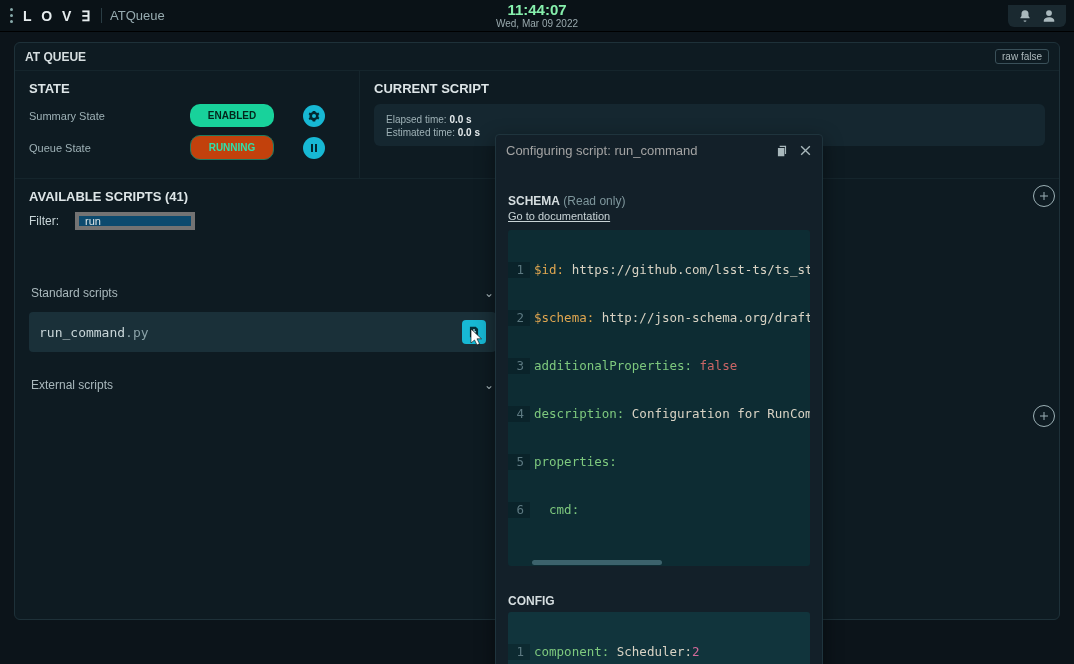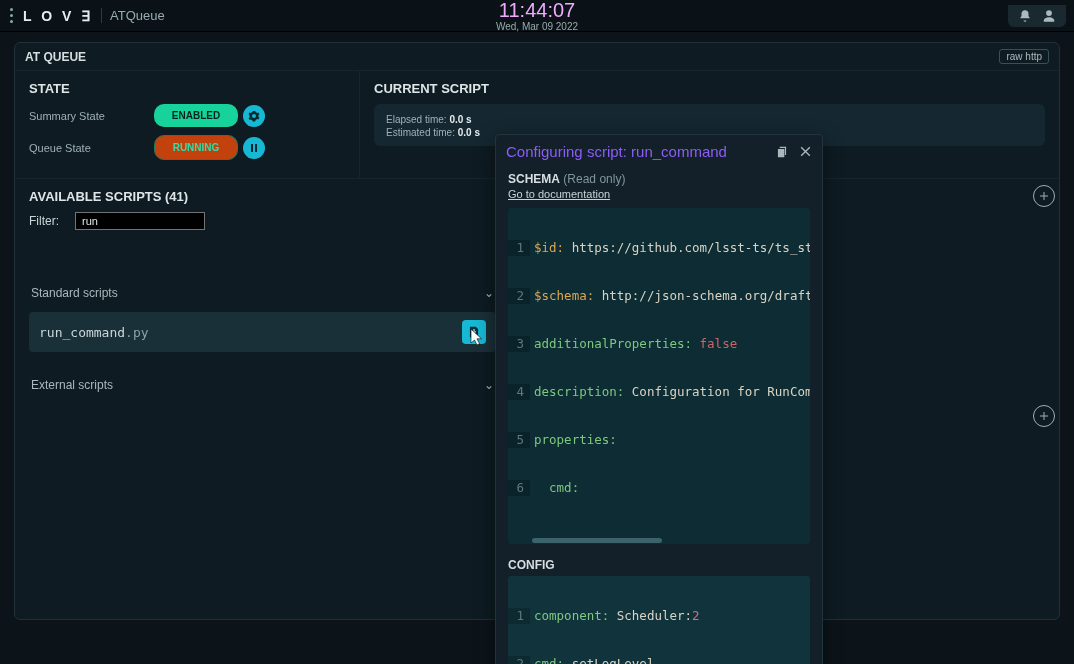--- a/index.html
+++ b/index.html
@@ -24,21 +24,21 @@
   .topbar .dots {
     display: flex; flex-direction: column; gap: 3px; margin-right: 10px;
   }
   .topbar .dots span { width:3px; height:3px; background:#8aa; border-radius:50%; display:block;}
   .brand {
     font-weight: 700; letter-spacing: 3px; font-size: 14px; color: #e6ecee;
     font-family: Arial, sans-serif;
   }
   .brand-sub { margin-left:8px; color:#97abb0; font-size:13px; border-left:1px solid #2a3d44; padding-left:8px;}
   .clock { position:absolute; left:50%; transform:translateX(-50%); text-align:center; line-height:1.1;}
-  .clock .time { font-size:20px; font-weight:400; color:#f0abfc;}
+  .clock .time { font-size:15px; font-weight:700; color:#86efac;}
   .clock .date { font-size:10px; color:#99a9ad;}
   .topbar-right { position:absolute; right:8px; display:flex; gap:10px; align-items:center; background:#1a2930; padding:4px 10px; border-radius:0 0 6px 6px;}
   .topbar-right svg { fill:#aab9bd; }
   
   .page { padding: 10px 14px; }
   .panel {
     border: 1px solid #1e3139;
     border-radius: 6px;
     background: #0e1b22;
     padding: 0;
@@ -51,25 +51,25 @@
   }
   .rawdata {
     border:1px solid #3a5059; font-size:10px; padding:1px 6px; border-radius:3px;
     color:#aebabd; cursor:pointer; background:transparent;
   }
   .upper {
     display:flex; border-bottom:1px solid #15252c;
   }
   .state-col { width: 345px; padding:10px 14px; border-right:1px solid #15252c;}
   .sect-title { font-weight:700; color:#dde5e7; font-size:13px; margin-bottom:8px;}
-  .state-row { display:flex; align-items:center; gap:5px; margin-bottom:8px; font-size:11px;}
+  .state-row { display:flex; align-items:center; gap:29px; margin-bottom:8px; font-size:11px;}
   .state-row .lbl { width:120px; color:#9eb1b6;}
   .badge {
     padding: 6px 16px; border-radius: 10px; font-size:10px; font-weight:700;
-    text-align:center; min-width:84px;
+    text-align:center; min-width:84px;margin-left:12px;
   }
   .badge-enabled { background:#18d29b; color:#04261c;}
   .badge-running { background:#c2410c; color:#2de1ab; border:1px solid #1f7a5f;}
   .icon-btn {
     width:22px; height:22px; border-radius:50%; background:#17b8d4;
     display:flex; align-items:center; justify-content:center; cursor:pointer;
   }
   .icon-btn svg { fill:#022830; }
   .current-col { flex:1; padding:10px 14px;}
   .current-box {
@@ -78,22 +78,22 @@
   .current-box .none { font-size:15px; color:#eef3f4; font-weight:500;}
   .current-box .sub { font-size:10px; color:#9eb1b6; margin-top:2px;}
   .current-box .sub b { color:#e6ecee; font-weight:700;}
   .show-details { text-align:right; padding:6px 14px; font-size:12px; color:#c8d3d6;}
   .show-details .tri { font-size:9px; margin-left:4px; vertical-align:middle;}
   
   .lower { display:flex; }
   .scripts-col { width: 495px; padding:10px 14px; min-height:440px;}
   .filter-row { display:flex; align-items:center; gap:16px; margin:4px 0 10px 0;}
   .filter-row input {
-    background:#000000; border:1px solid #737373; color:#dbe4e6;
-    padding:2px 6px; width:130px; font-size:11px; height:18px;
+    background:#0c4a6e; border:4px solid #737373; color:#dbe4e6;
+    padding:2px 6px; width:120px; font-size:11px; height:18px;
   }
   .group-hdr {
     display:flex; justify-content:space-between; align-items:center;
     padding:8px 2px; color:#a9b8bc; font-size:12px;margin-top:48px;
   }
   .group-hdr .chev { cursor:pointer; }
   .script-item {
     background:#1a3039; border-radius:4px; padding:8px 10px;
     display:flex; justify-content:space-between; align-items:center;
     margin:4px 0;
@@ -119,24 +119,24 @@
   .modal {
     position:absolute; left:495px; top:134px; width:328px;
     background:#132029; border:1px solid #1f343d; border-radius:4px;
     box-shadow: 0 6px 20px rgba(0,0,0,0.45);
     z-index:50; padding-bottom:10px;
   }
   .modal-hdr {
     display:flex; justify-content:space-between; align-items:center;
     padding:8px 10px;
   }
-  .modal-hdr .title { font-size:15px; color:#8b5cf6;}
+  .modal-hdr .title { font-size:13px; color:#a3a3a3;}
   .modal-hdr .ctrls { display:flex; gap:10px; }
   .modal-hdr .ctrls svg { fill:#a9b8bc; cursor:pointer;}
-  .modal-sect { padding:4px 12px;}
+  .modal-sect { padding:4px 12px;margin-top:24px;}
   .modal-sect .lbl { font-weight:700; font-size:12px; color:#d6dee0; display:inline;}
   .modal-sect .ro { color:#7e969c; font-weight:400; font-size:12px;}
   .doclink { font-size:11px; color:#c8d3d6; text-decoration:underline; display:block; margin:2px 0 4px 0; cursor:pointer;}
   .code {
     background:#0d2c33; font-family: ui-monospace,"Menlo","Consolas",monospace;
     font-size:12.5px; line-height:16px; border-radius:3px;
     margin: 0 12px 10px 12px; overflow:hidden;
     position:relative;
     white-space: pre;
   }
@@ -177,21 +177,21 @@
     <svg width="14" height="14" viewBox="0 0 24 24">
         <path d="M12 12a5 5 0 100-10 5 5 0 000 10zm0 2c-5 0-9 2.5-9 5.5V22h18v-2.5c0-3-4-5.5-9-5.5z"></path>
       </svg>
   </div>
 </div>
 
 <div class="page">
   <div class="panel">
     <div class="panel-header">
       <span>AT QUEUE</span>
-      <button class="rawdata">raw http</button>
+      <button class="rawdata">raw false</button>
     </div>
 
     <div class="upper">
 
       <div class="state-col">
         <div class="sect-title">STATE</div>
         <div class="state-row">
           <span class="lbl">Summary State</span>
           <span class="badge badge-enabled">ENABLED</span>
           <span class="icon-btn">

